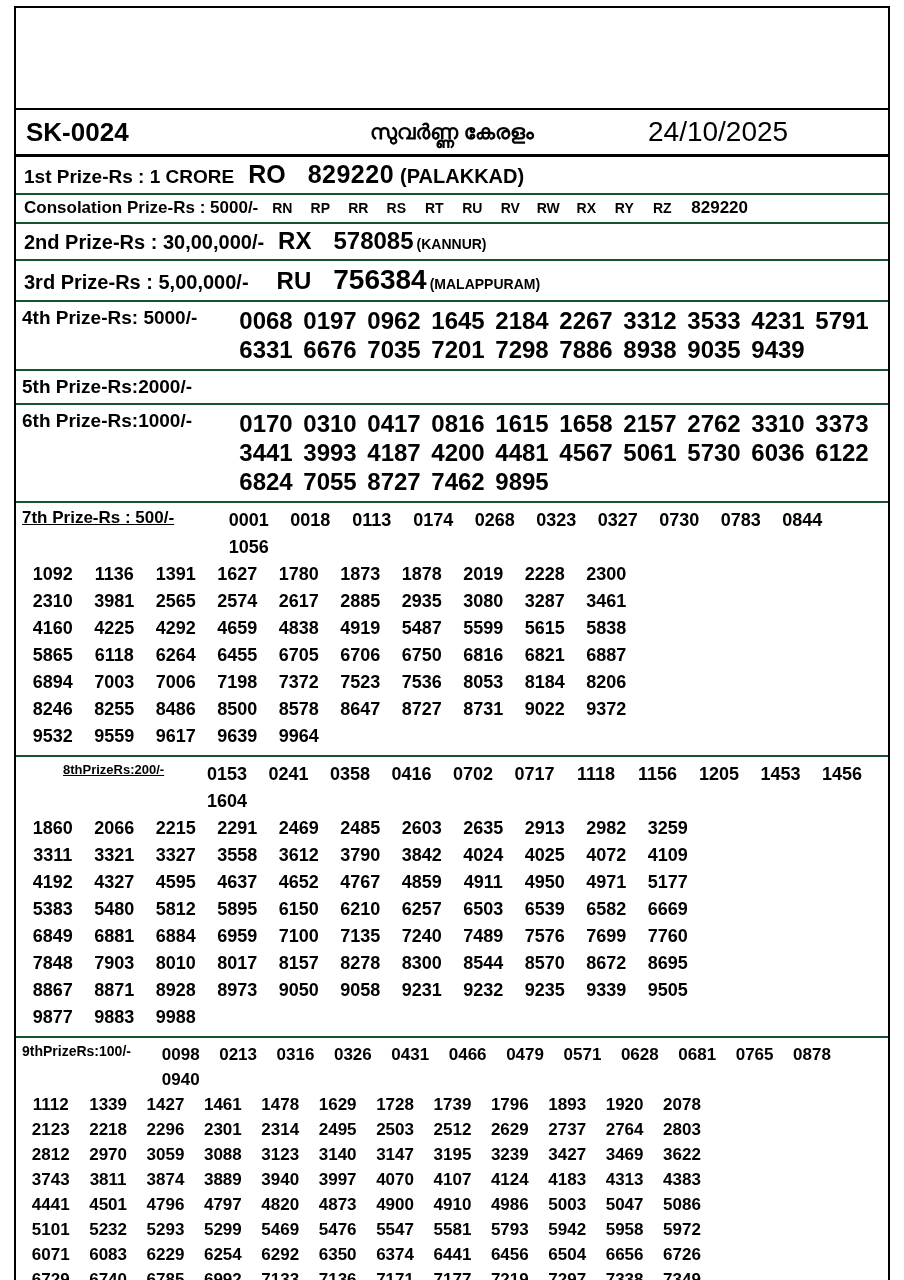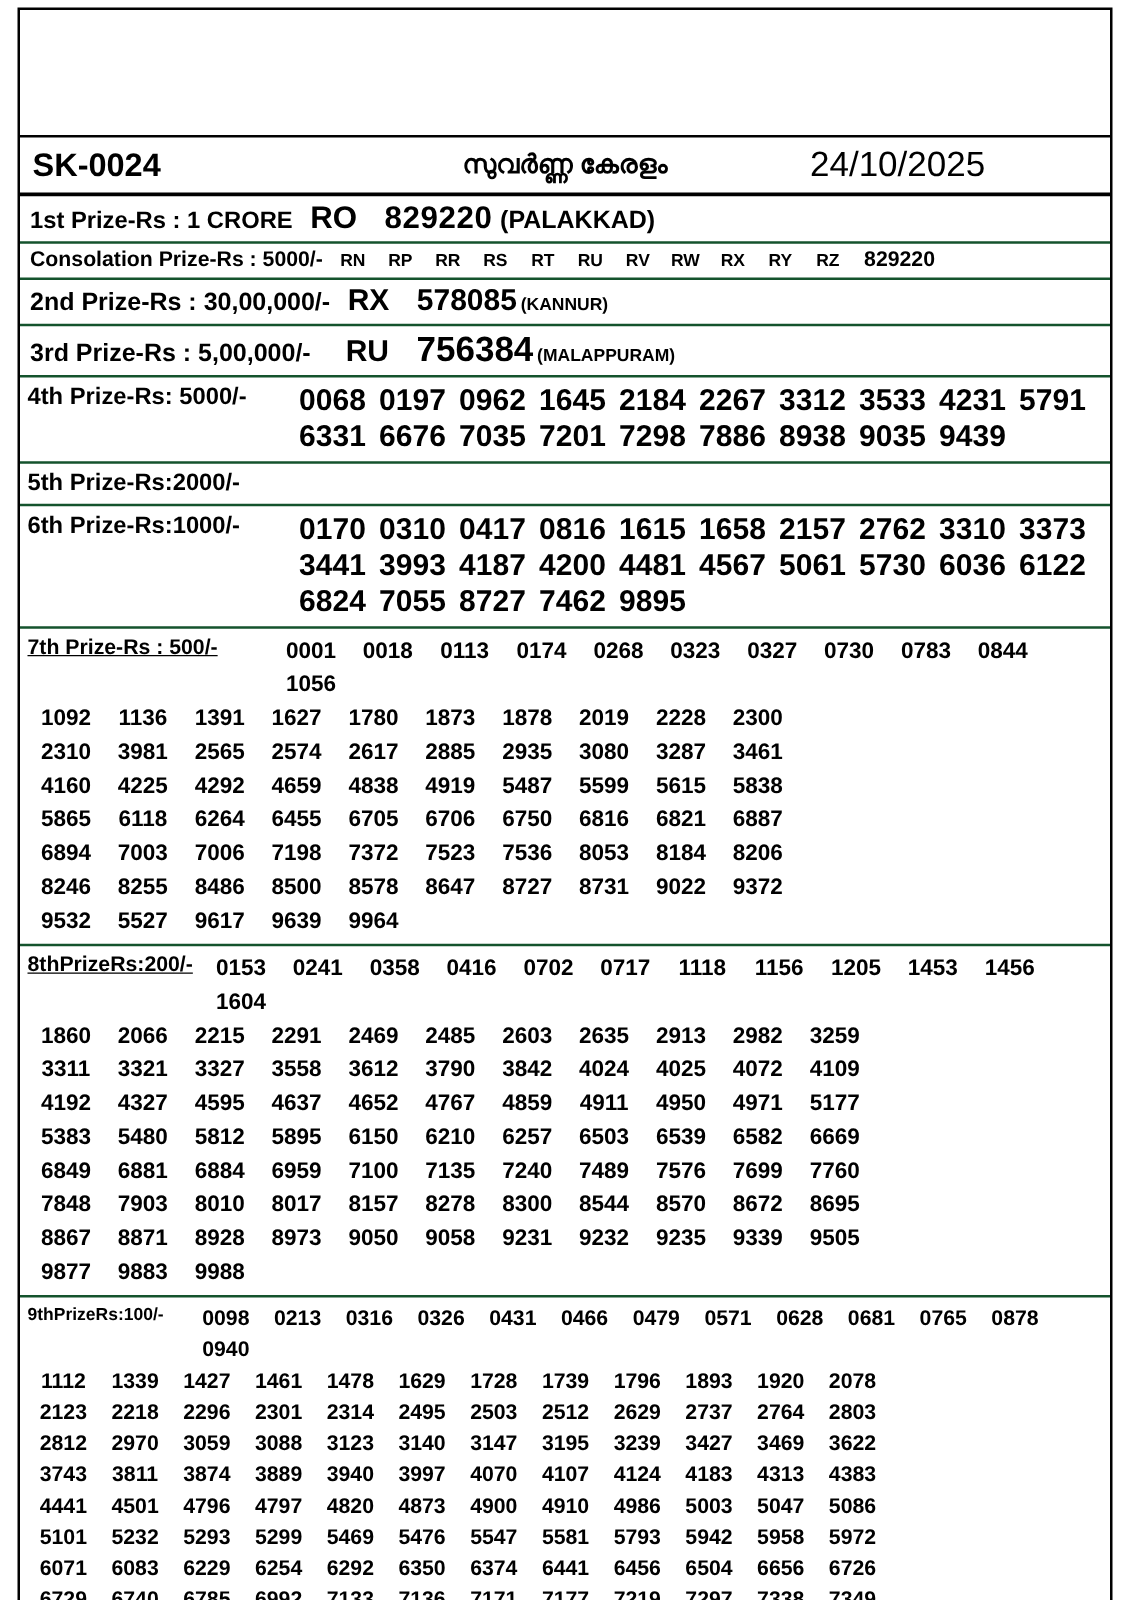--- a/index.html
+++ b/index.html
@@ -112,21 +112,21 @@
   .b456 .glabel { font-size: 19px; width: 212px; }
   .b456 .nums { width: 640px; }
   .b456 .n { font-size: 24px; width: 64px; line-height: 29px; }
 
   
   .b7 .glabel { font-size: 17px; width: 196px; text-decoration: underline; }
   .b7 .nums { width: 664px; }
   .b7 .n { font-size: 18px; width: 61.5px; line-height: 27px; }
 
   
-  .b8 .glabel { font-size: 17px; width: 140px; text-decoration: underline; }
+  .b8 .glabel { font-size: 13px; width: 140px; text-decoration: underline; margin-left: 41px; }
   .b8 .nums { width: 720px; }
   .b8 .n { font-size: 18px; width: 61.5px; line-height: 27px; }
 
   
   .b9 .glabel { font-size: 14px; width: 130px; }
   .b9 .nums { width: 730px; }
   .b9 .n { font-size: 17px; width: 57.4px; line-height: 25px; }
 
   .row-wrap { display: flex; align-items: flex-start; }
 </style>
@@ -316,21 +316,21 @@
         <span class="n">8255</span>
         <span class="n">8486</span>
         <span class="n">8500</span>
         <span class="n">8578</span>
         <span class="n">8647</span>
         <span class="n">8727</span>
         <span class="n">8731</span>
         <span class="n">9022</span>
         <span class="n">9372</span>
         <span class="n">9532</span>
-        <span class="n">5527</span>
+        <span class="n">9559</span>
         <span class="n">9617</span>
         <span class="n">9639</span>
         <span class="n">9964</span>
       </div>
   </div>
 
   <div class="band grid-band b8">
     <div class="row-wrap">
       <div class="glabel">8thPrizeRs:200/-</div>
       <div class="nums" id="nums-eighth-first">

